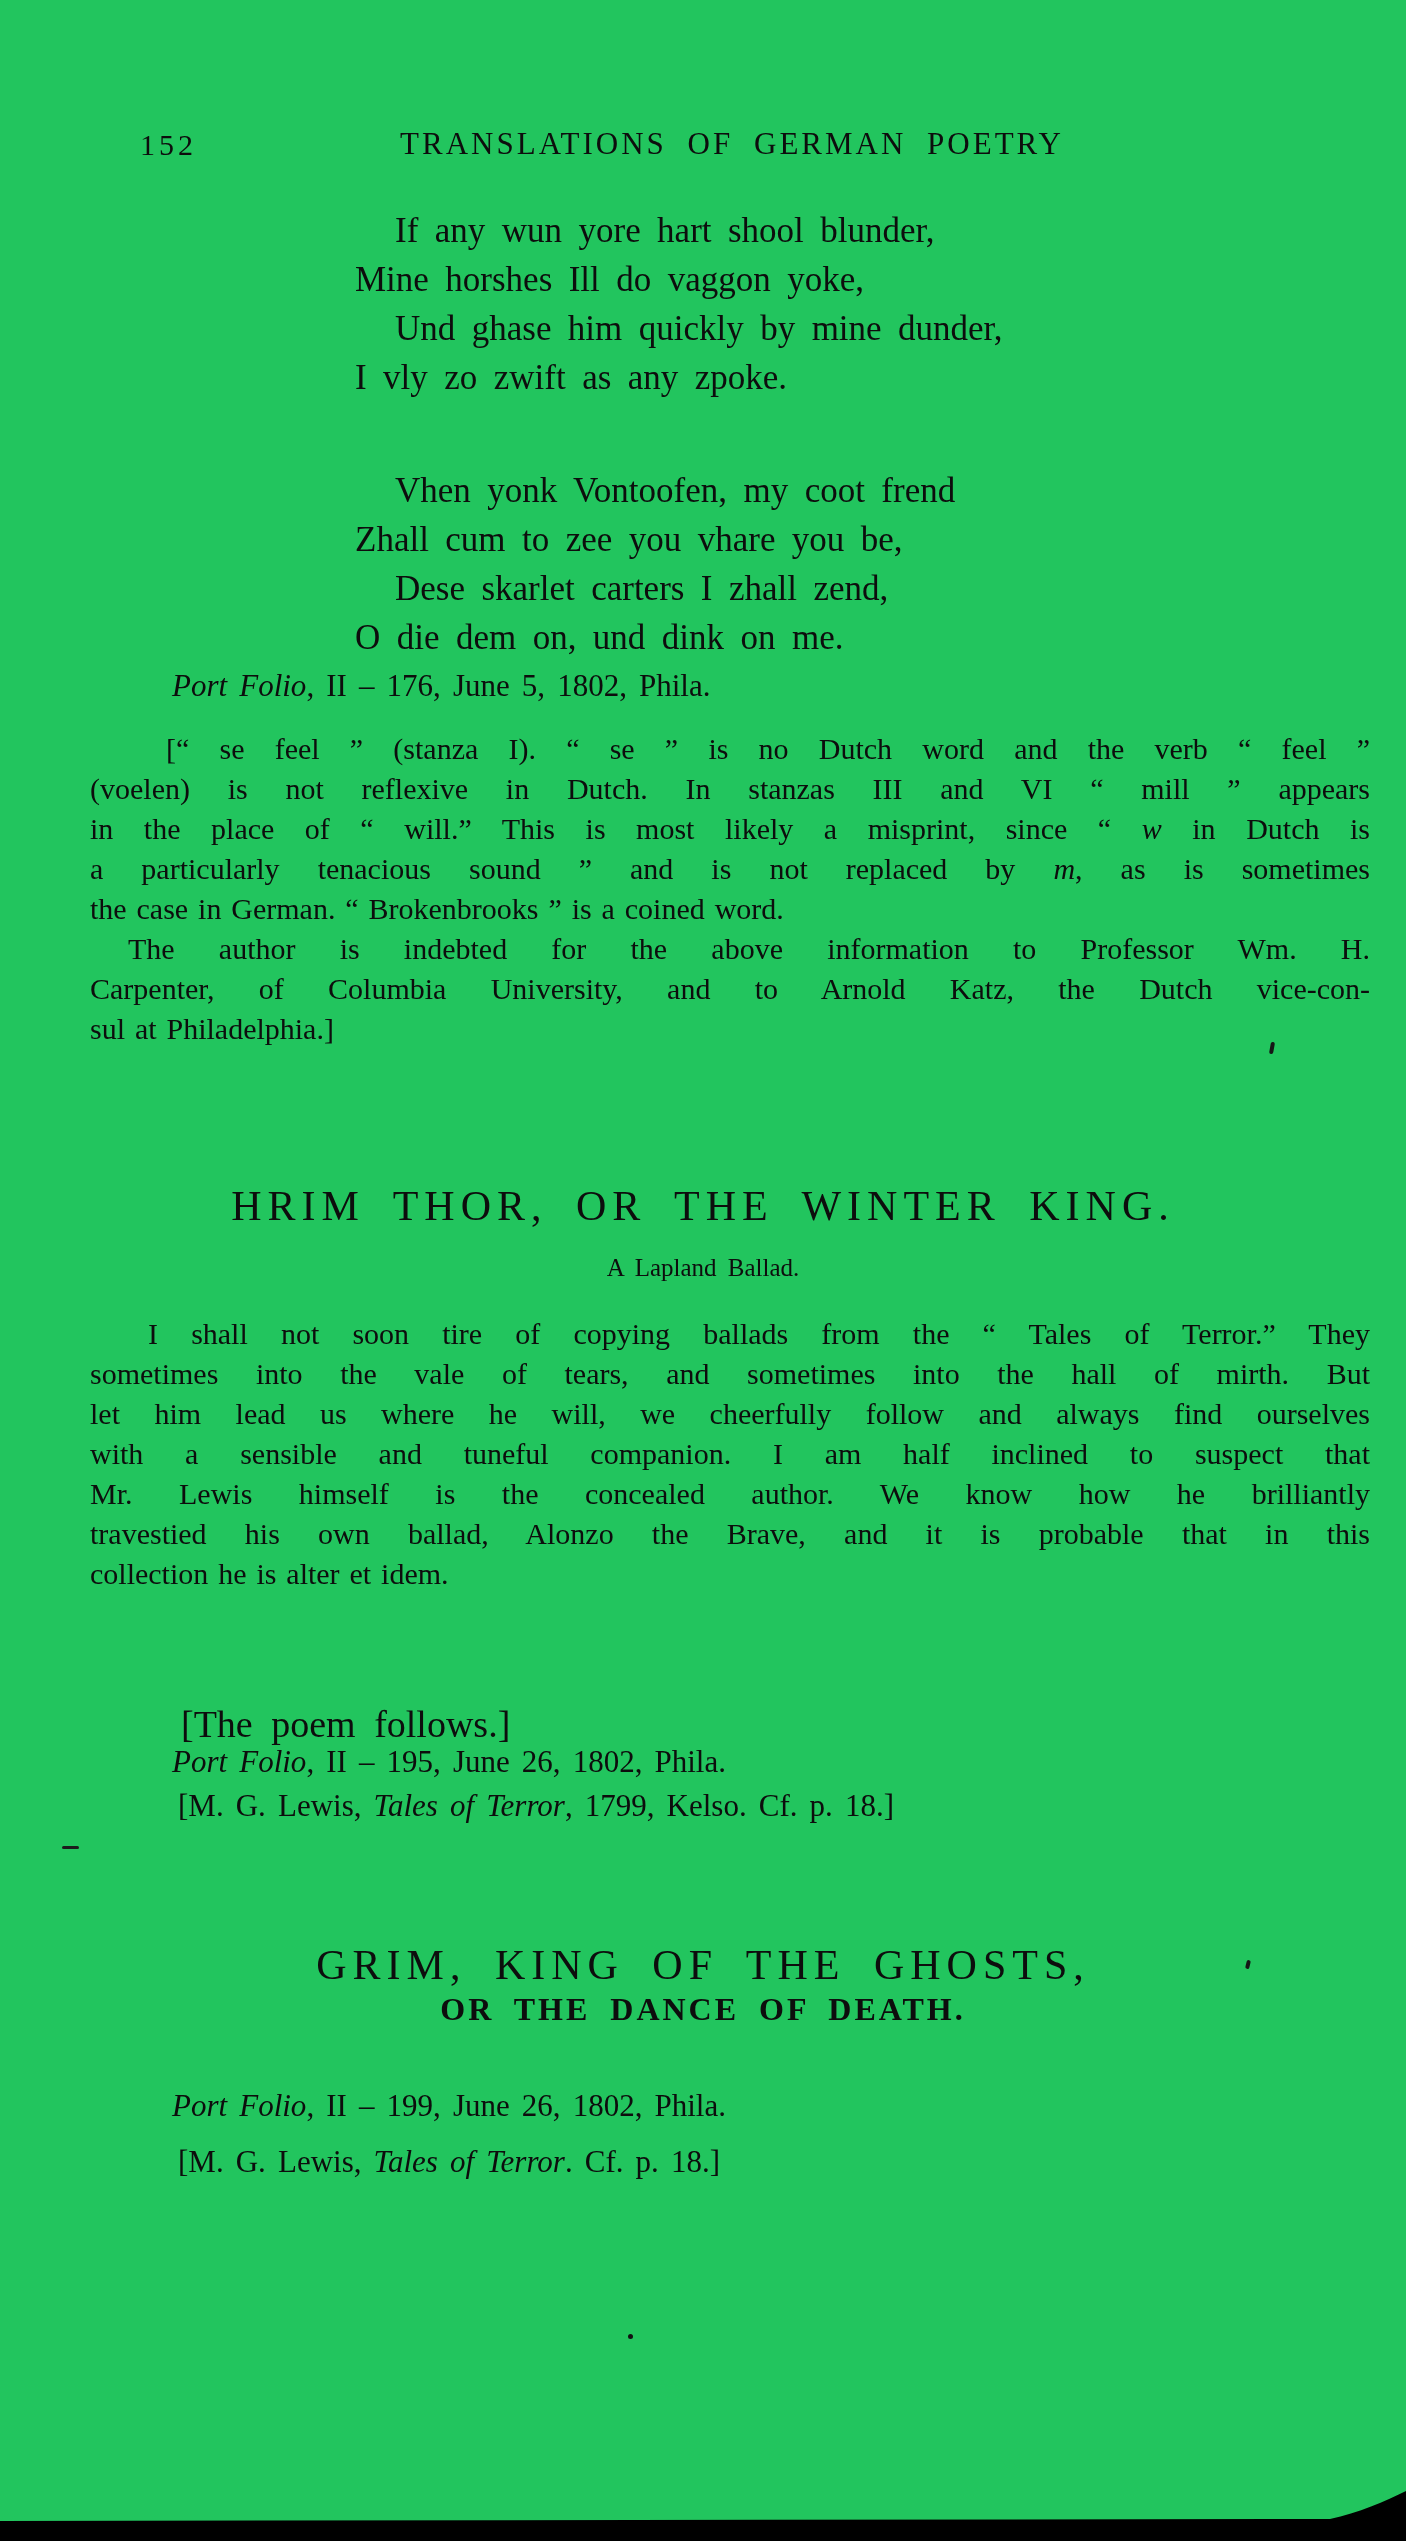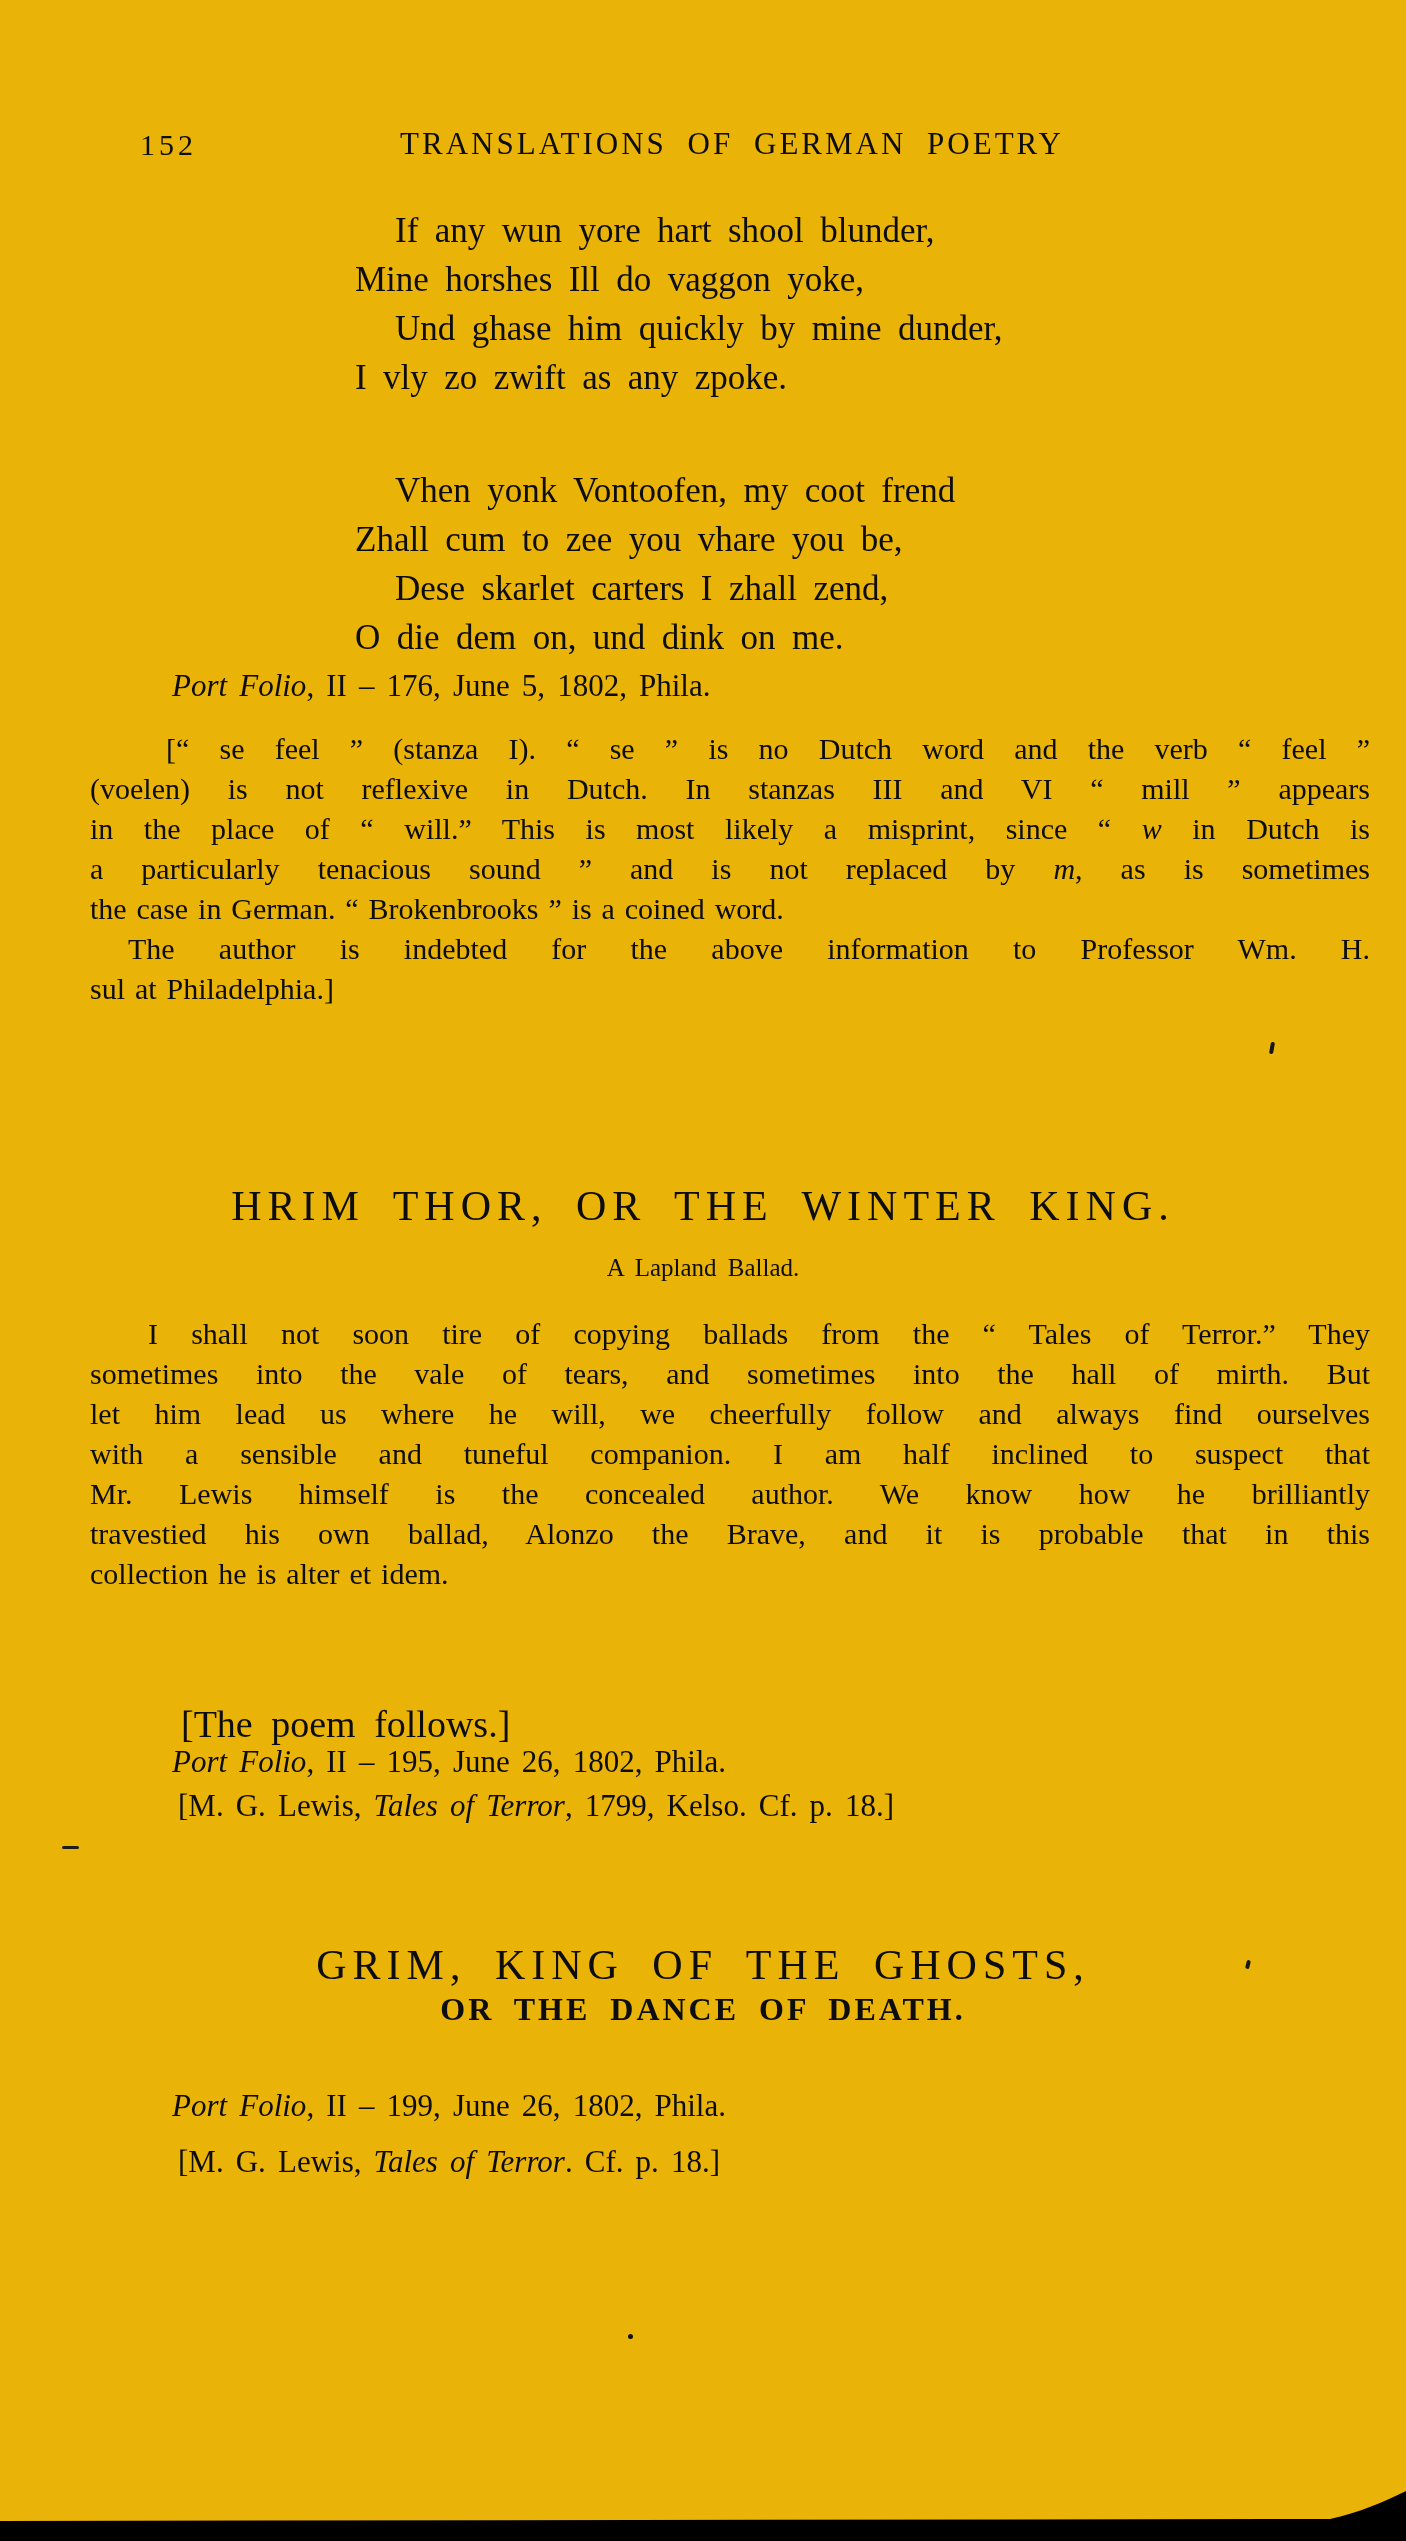--- a/index.html
+++ b/index.html
@@ -1,17 +1,17 @@
 <!DOCTYPE html>
 <html><head>
 <meta charset="utf-8">
 <style>
   html,body{margin:0;padding:0;background:#e8e8e8;}
   .page{
-    position:relative;width:1406px;height:2541px;background:#eab308;
+    position:relative;width:1406px;height:2541px;background:#22c55e;
     font-family:"Liberation Serif","DejaVu Serif",serif;color:#0d0d0d;
     overflow:hidden;margin:0 auto;
   }
   
   .running-head{position:absolute;top:126px;left:0;right:0;height:42px;}
   .page-number{position:absolute;left:140px;top:2px;font-size:30px;letter-spacing:4px;}
   .running-title{position:absolute;left:732px;top:0;transform:translateX(-50%);
     font-size:31px;letter-spacing:3px;word-spacing:10px;white-space:nowrap;}
   
   .poem{position:absolute;left:355px;font-size:35px;line-height:49px;
@@ -86,20 +86,21 @@
   <div class="body-block note-p1">
       <div class="jline">[“ se feel ” (stanza I). “ se ” is no Dutch word and the verb “ feel ”</div>
       <div class="jline">(voelen) is not reflexive in Dutch. In stanzas III and VI “ mill ” appears</div>
       <div class="jline">in the place of “ will.” This is most likely a misprint, since “ <i>w</i> in Dutch is</div>
       <div class="jline">a particularly tenacious sound ” and is not replaced by <i>m</i>, as is sometimes</div>
       <div class="jline">the case in German.  “ Brokenbrooks ” is a coined word.</div>
     </div>
 
   <div class="body-block note-p2">
       <div class="jline">The author is indebted for the above information to Professor Wm. H.</div>
+      <div class="jline">Carpenter, of Columbia University, and to Arnold Katz, the Dutch vice-con-</div>
       <div class="jline">sul at Philadelphia.]</div>
     </div>
 
   <div class="section-title hrim-title">HRIM THOR, OR THE WINTER KING.</div>
 
   <div class="lapland-subtitle">A Lapland Ballad.</div>
 
   <div class="body-block hrim-para">
       <div class="jline">I shall not soon tire of copying ballads from the “ Tales of Terror.” They</div>
       <div class="jline">sometimes into the vale of tears, and sometimes into the hall of mirth. But</div>

